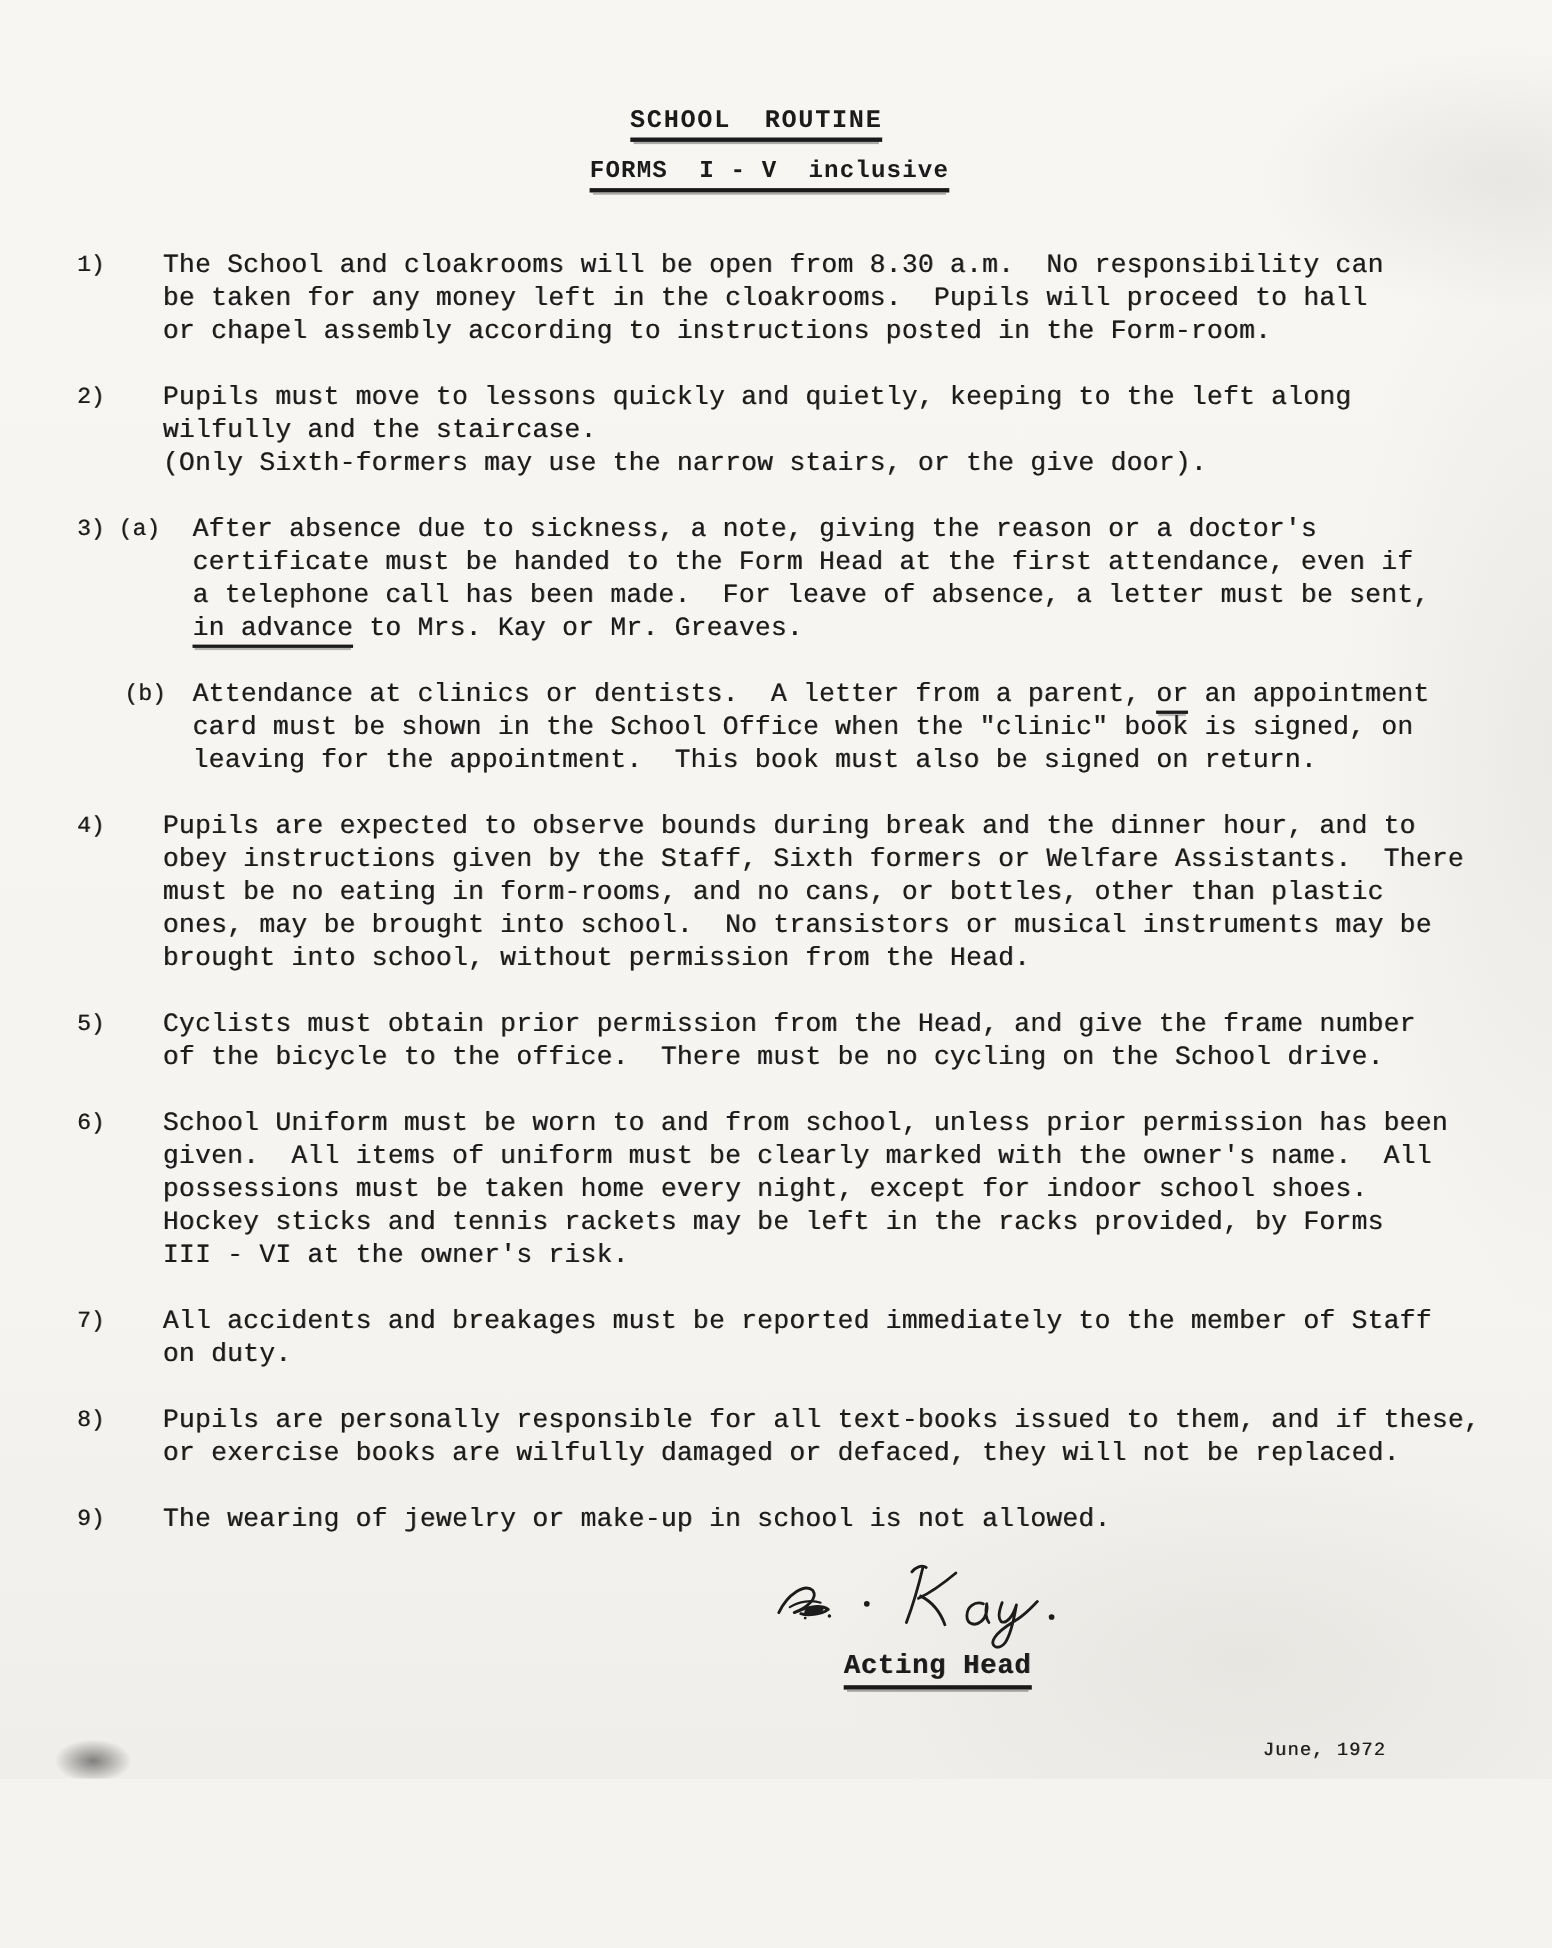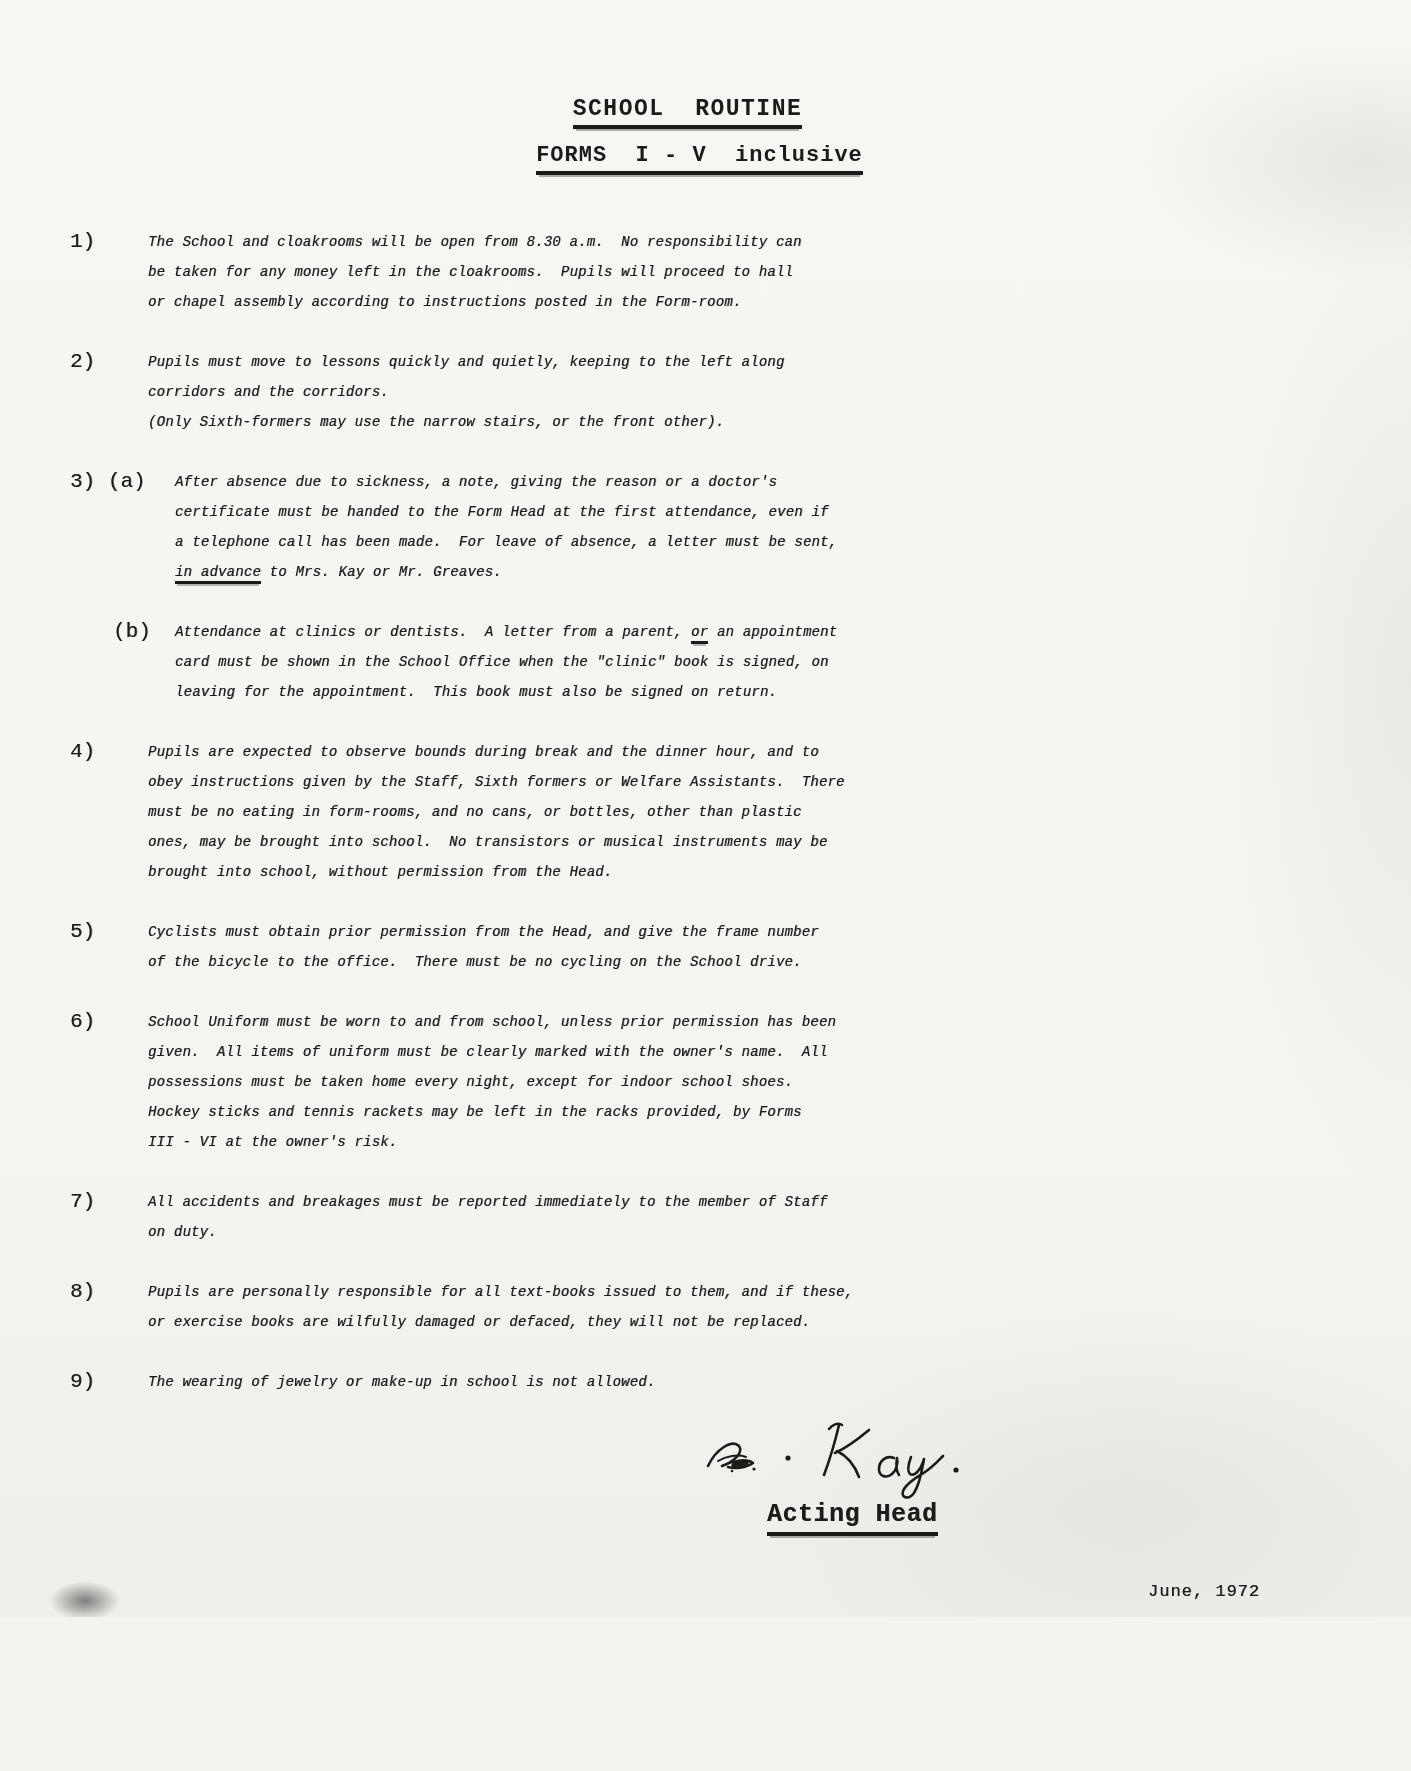--- a/index.html
+++ b/index.html
@@ -56,24 +56,23 @@
     width: 78px;
     white-space: pre;
     font-size: 21px; line-height: 30px;
     text-shadow: 0.6px 0 0 rgba(25,25,25,.55);
   }
   .item.wide .item-label { width: 105px; }
   .item-label.indent { padding-left: 43px; }
   .item-body { flex: none; }
   .line {
     white-space: pre;
-    font-size: 14px; line-height: 30px;
+    font-size: 24px; line-height: 30px;
     letter-spacing: 0.2px;
     text-shadow: 0.6px 0 0 rgba(25,25,25,.55);
-    font-style: italic;
   }
   .line u {
     text-decoration: none;
     border-bottom: 3px solid #1b1b1b;
     padding-bottom: 1px;
     box-shadow: 0 4px 0 -2px rgba(30,30,30,.3);
     margin-top: 46px;
   }
   
   .sig-svg {
@@ -116,22 +115,22 @@
         <div class="item-body">
           <div class="line">The School and cloakrooms will be open from 8.30 a.m.  No responsibility can</div>
           <div class="line">be taken for any money left in the cloakrooms.  Pupils will proceed to hall</div>
           <div class="line">or chapel assembly according to instructions posted in the Form-room.</div>
         </div>
       </div>
       <div class="item">
         <div class="item-label">2)</div>
         <div class="item-body">
           <div class="line">Pupils must move to lessons quickly and quietly, keeping to the left along</div>
-          <div class="line">corridors and the corridors.</div>
-          <div class="line">(Only Sixth-formers may use the narrow stairs, or the front other).</div>
+          <div class="line">wilfully and the staircase.</div>
+          <div class="line">(Only Sixth-formers may use the narrow stairs, or the give door).</div>
         </div>
       </div>
       <div class="item wide">
         <div class="item-label">3) (a)</div>
         <div class="item-body">
           <div class="line">After absence due to sickness, a note, giving the reason or a doctor's</div>
           <div class="line">certificate must be handed to the Form Head at the first attendance, even if</div>
           <div class="line">a telephone call has been made.  For leave of absence, a letter must be sent,</div>
           <div class="line"><u>in advance</u> to Mrs. Kay or Mr. Greaves.</div>
         </div>

